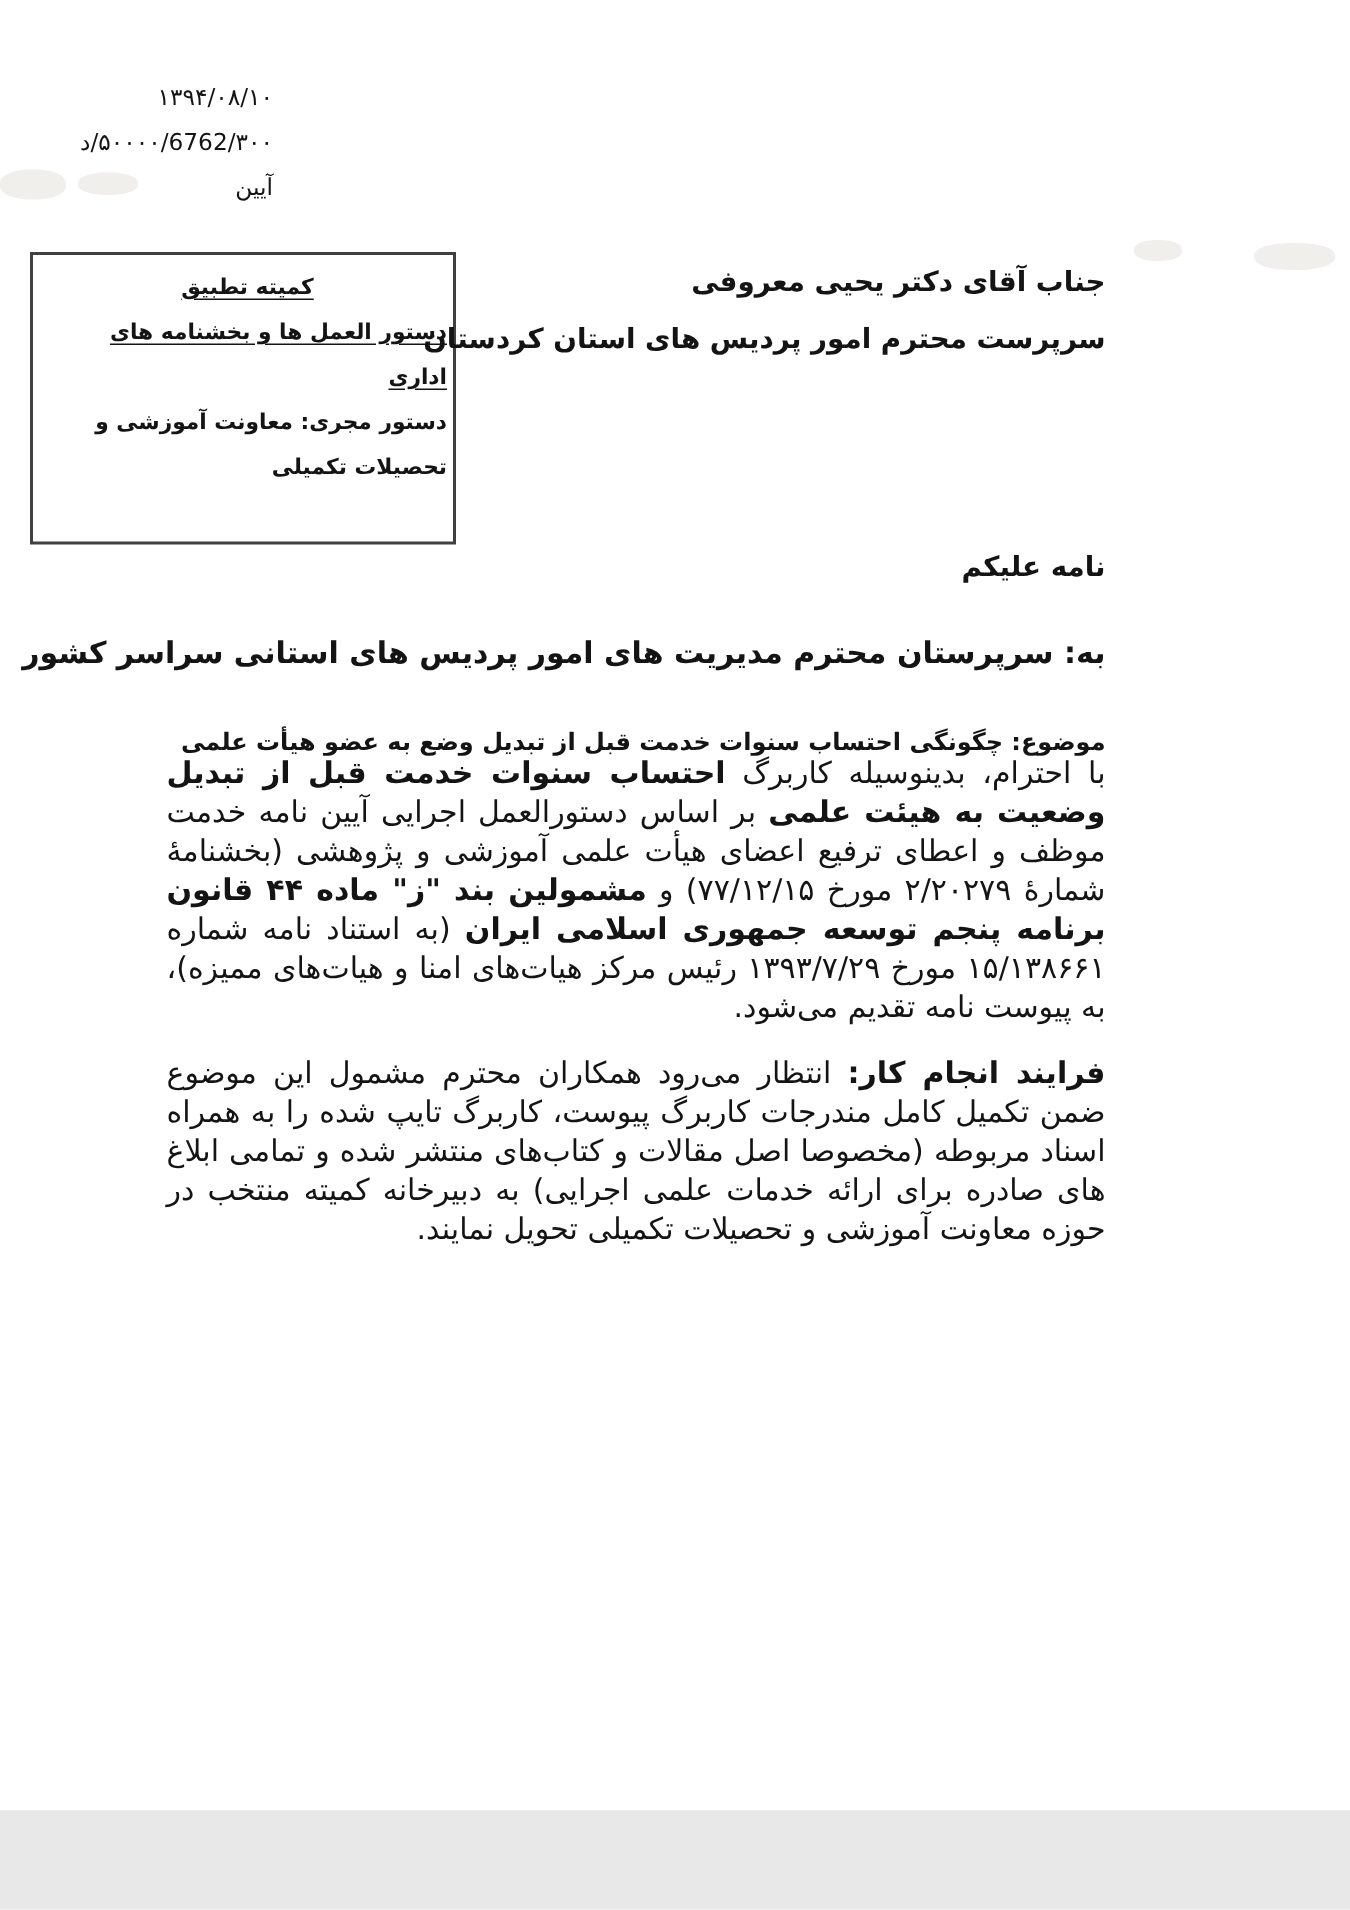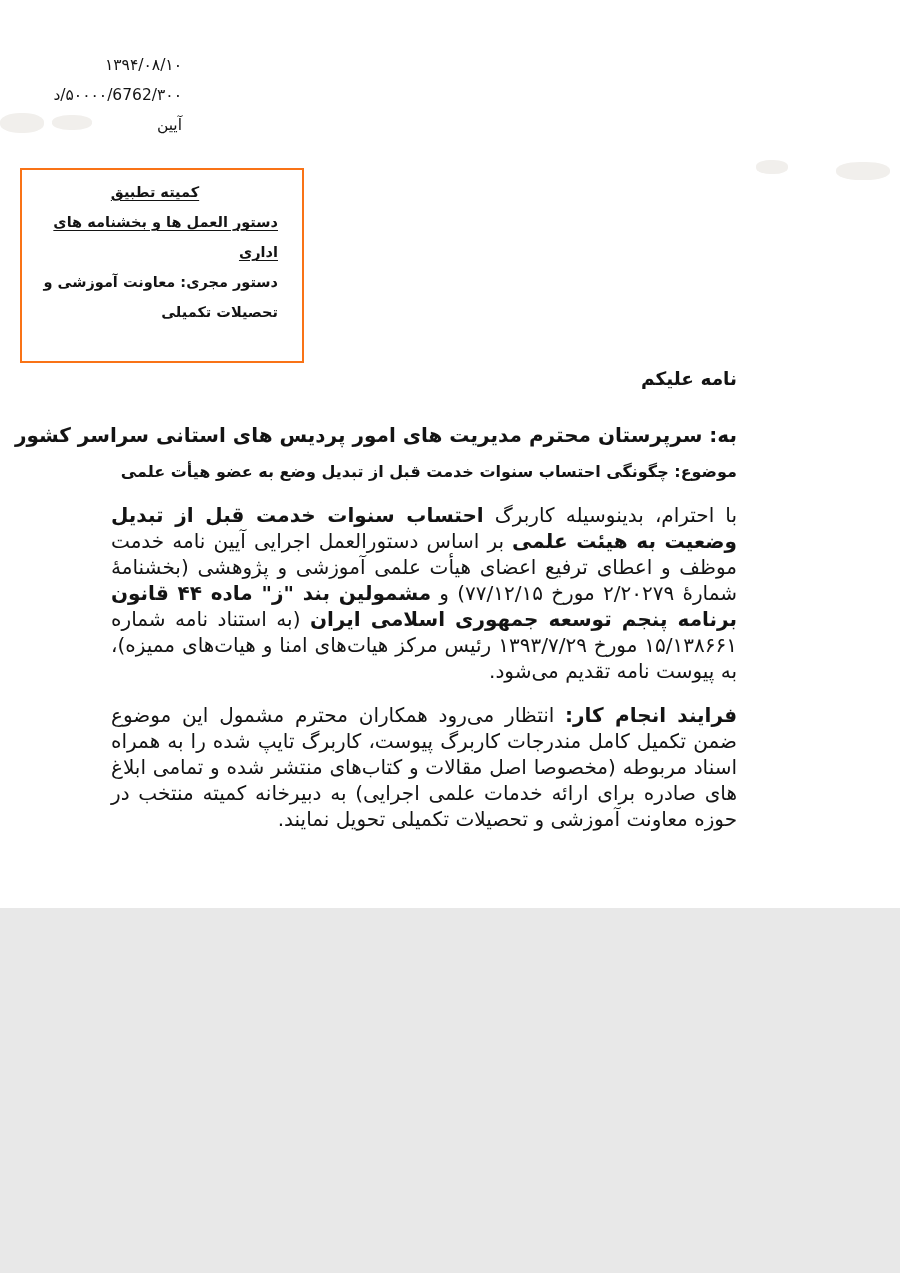--- a/index.html
+++ b/index.html
@@ -1,52 +1,52 @@
 <!DOCTYPE html>
 <html lang="fa"><head>
 <meta charset="utf-8">
 <style>
   html,body { margin:0; padding:0; background:#e8e8e8; }
   .page {
-    position:relative; width:900px; height:908px; background:#ffffff;
+    position:relative; width:900px; height:1207px; background:#ffffff;
     margin:0 auto; overflow:hidden;
     font-family:"DejaVu Sans", sans-serif; color:#141414;
   }
   
   .ref-block {
     position:absolute; top:50px; right:718px;
     direction:rtl; text-align:right;
     font-size:15.5px; line-height:30px; white-space:nowrap;
   }
   
   .compliance-box {
     position:absolute; left:20px; top:168px; width:284px; height:195px;
-    box-sizing:border-box; border:2px solid #f97316;
+    box-sizing:border-box; border:2px solid #404040;
     direction:rtl; text-align:right;
     font-size:14.5px; font-weight:bold; line-height:30px;
-    padding:7px 24px 0 10px;
+    padding:7px 4px 0 10px;
   }
   .compliance-box .centered { text-align:center; }
   .underlined { text-decoration:underline; text-underline-offset:3px; }
   
   .recipient {
     position:absolute; right:163px; top:170px;
     direction:rtl; text-align:right; font-weight:bold;
     font-size:18.5px; line-height:38px; white-space:nowrap;
   }
   .salutation {
     position:absolute; right:163px; top:368px;
     direction:rtl; font-weight:bold; font-size:18.5px; white-space:nowrap;
   }
   .to-line {
     position:absolute; right:163px; top:423px;
     direction:rtl; font-weight:bold; font-size:20px; white-space:nowrap;
   }
   .subject-line {
-    position:absolute; right:163px; top:462px;
+    position:absolute; right:163px; top:485px;
     direction:rtl; font-weight:bold; font-size:16px; white-space:nowrap;
   }
   
   .body-text {
     position:absolute; right:163px; top:502px; width:626px;
     direction:rtl; text-align:justify;
     font-size:20px; line-height:26px;
   }
   .body-text p { margin:0 0 18px 0; }
   .bold { font-weight:bold; }
@@ -76,20 +76,24 @@
     <div>۵۰۰۰۰/6762/۳۰۰/د</div>
     <div>آیین</div>
   </div>
 
   <div class="compliance-box">
     <div class="centered underlined">کمیته تطبیق</div>
     <div class="underlined">دستور العمل ها و بخشنامه های اداری</div>
     <div>دستور مجری: معاونت آموزشی و تحصیلات تکمیلی</div>
   </div>
 
+  <div class="recipient">
+    <div>جناب آقای دکتر یحیی معروفی</div>
+    <div>سرپرست محترم امور پردیس های استان کردستان</div>
+  </div>
 
   <div class="salutation">نامه علیکم</div>
 
   <div class="to-line">به: سرپرستان محترم مدیریت های امور پردیس های استانی سراسر کشور</div>
   <div class="subject-line">موضوع: چگونگی احتساب سنوات خدمت قبل از تبدیل وضع به عضو هیأت علمی</div>
 
   <div class="body-text">
     <p><span>با احترام، بدینوسیله کاربرگ </span><span class="bold">احتساب سنوات خدمت قبل از تبدیل وضعیت به هیئت علمی</span><span> بر اساس دستورالعمل اجرایی آیین نامه خدمت موظف و اعطای ترفیع اعضای هیأت علمی آموزشی و پژوهشی (بخشنامهٔ شمارهٔ ۲/۲۰۲۷۹ مورخ ۷۷/۱۲/۱۵) و </span><span class="bold">مشمولین بند "ز" ماده ۴۴ قانون برنامه پنجم توسعه جمهوری اسلامی ایران</span><span> (به استناد نامه شماره ۱۵/۱۳۸۶۶۱ مورخ ۱۳۹۳/۷/۲۹ رئیس مرکز هیات‌های امنا و هیات‌های ممیزه)، به پیوست نامه تقدیم می‌شود.</span></p>
     <p><span class="bold">فرایند انجام کار:</span><span> انتظار می‌رود همکاران محترم مشمول این موضوع ضمن تکمیل کامل مندرجات کاربرگ پیوست، کاربرگ تایپ شده را به همراه اسناد مربوطه (مخصوصا اصل مقالات و کتاب‌های منتشر شده و تمامی ابلاغ های صادره برای ارائه خدمات علمی اجرایی) به دبیرخانه کمیته منتخب در حوزه معاونت آموزشی و تحصیلات تکمیلی تحویل نمایند.</span></p>
   </div>

